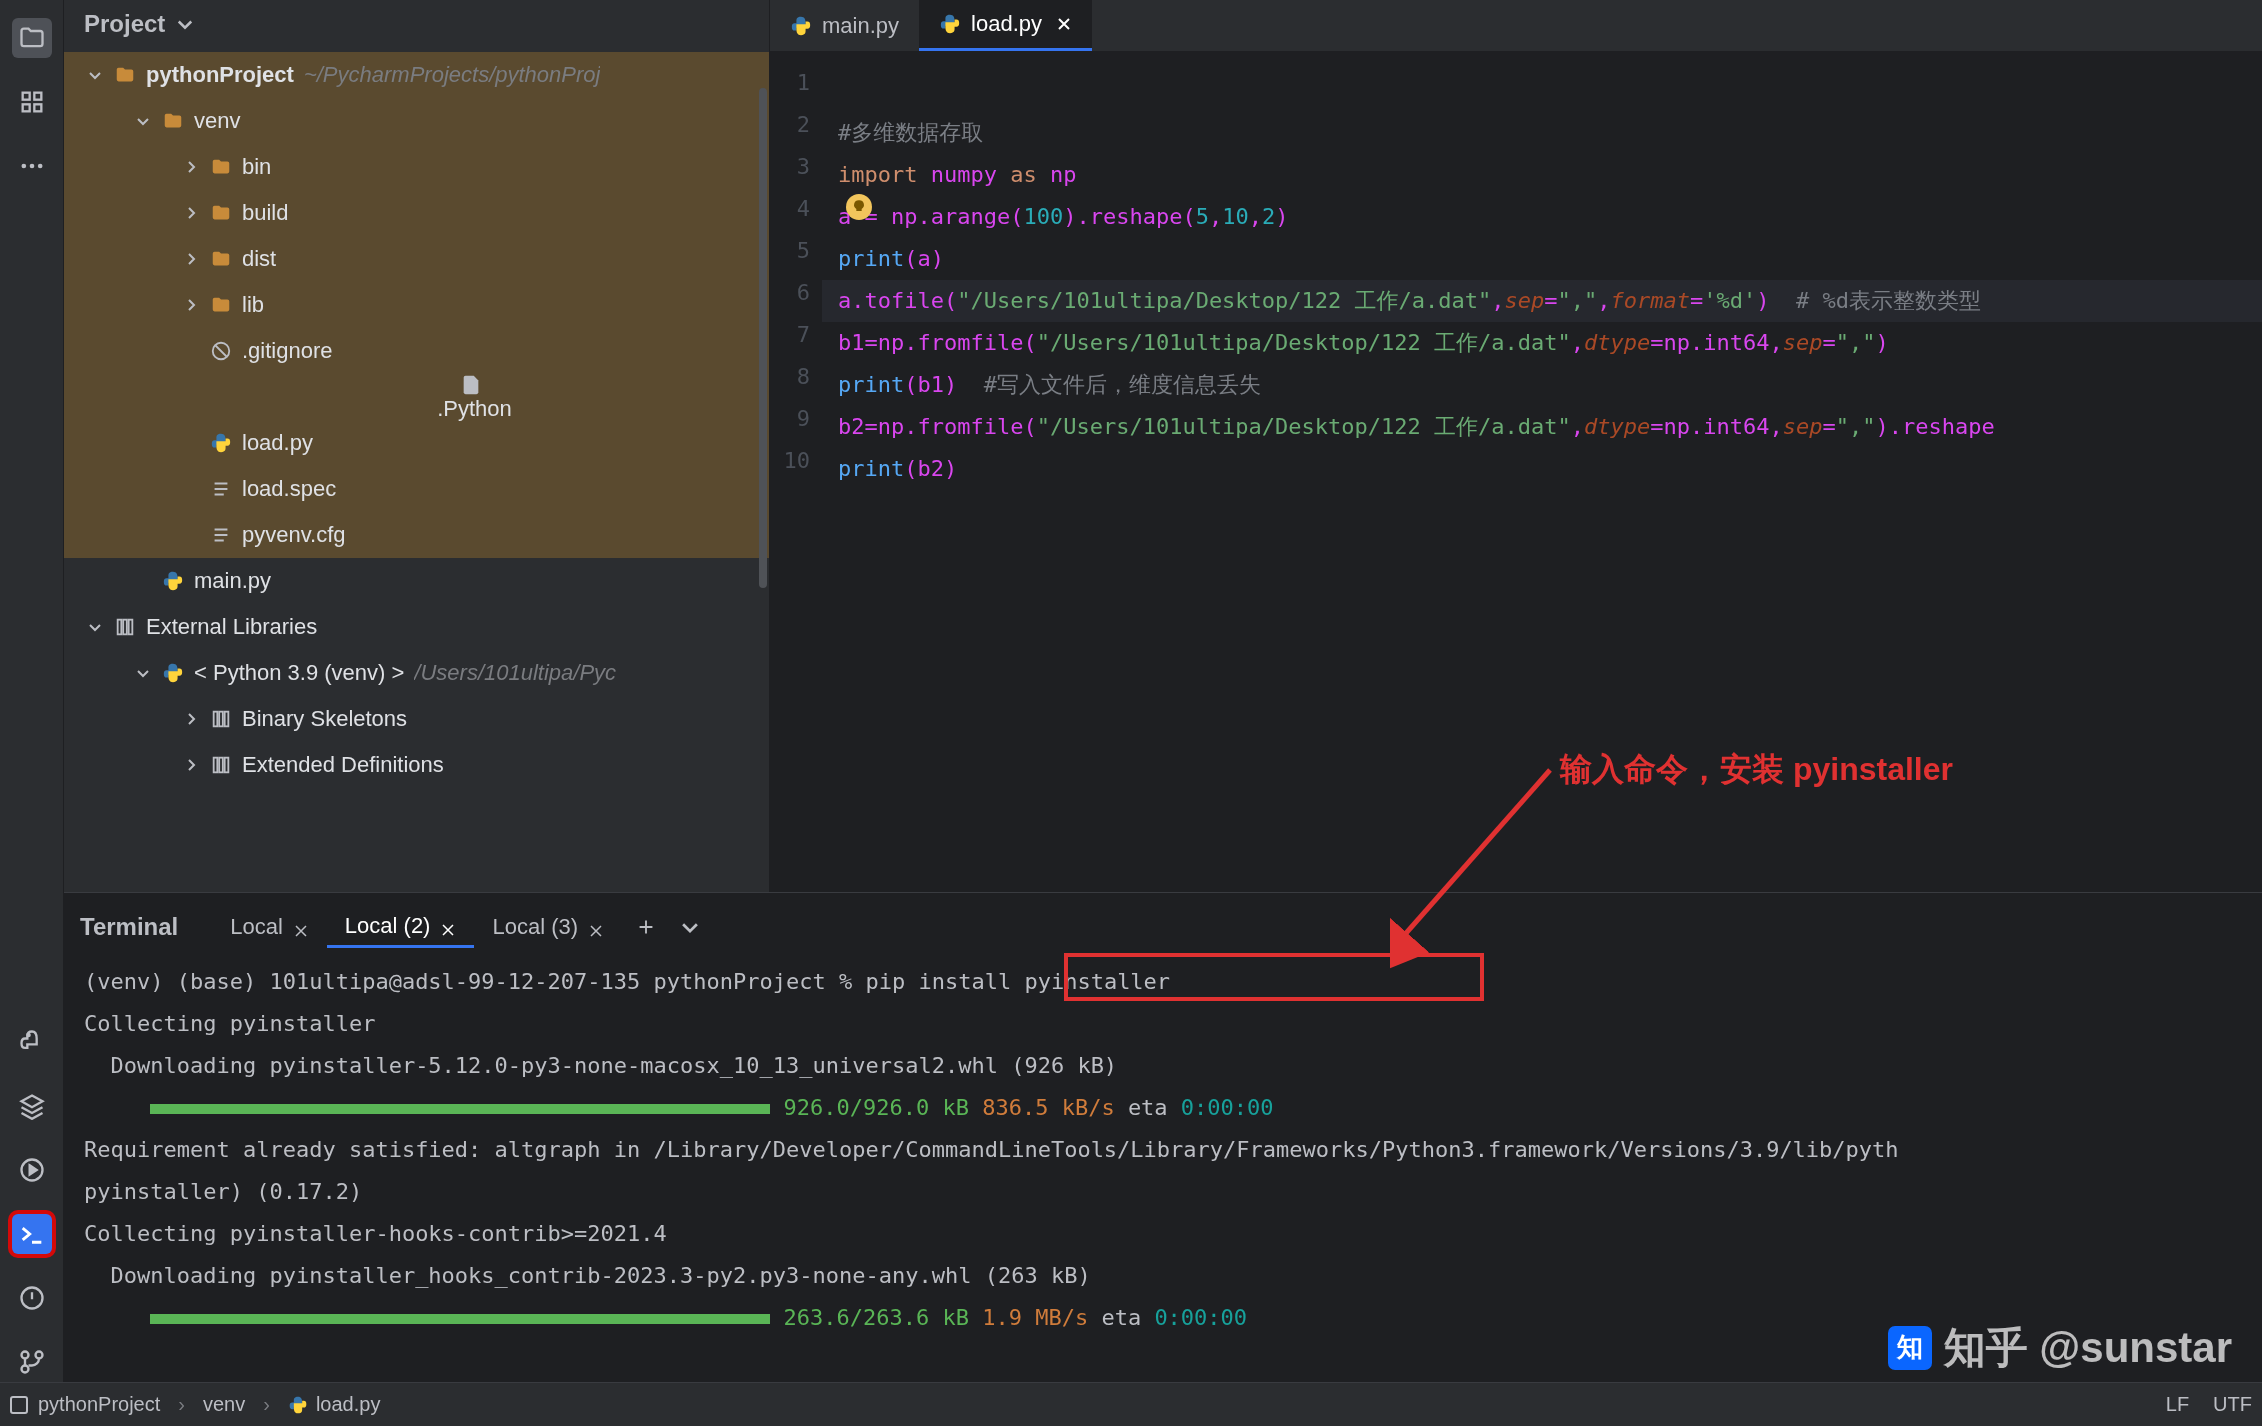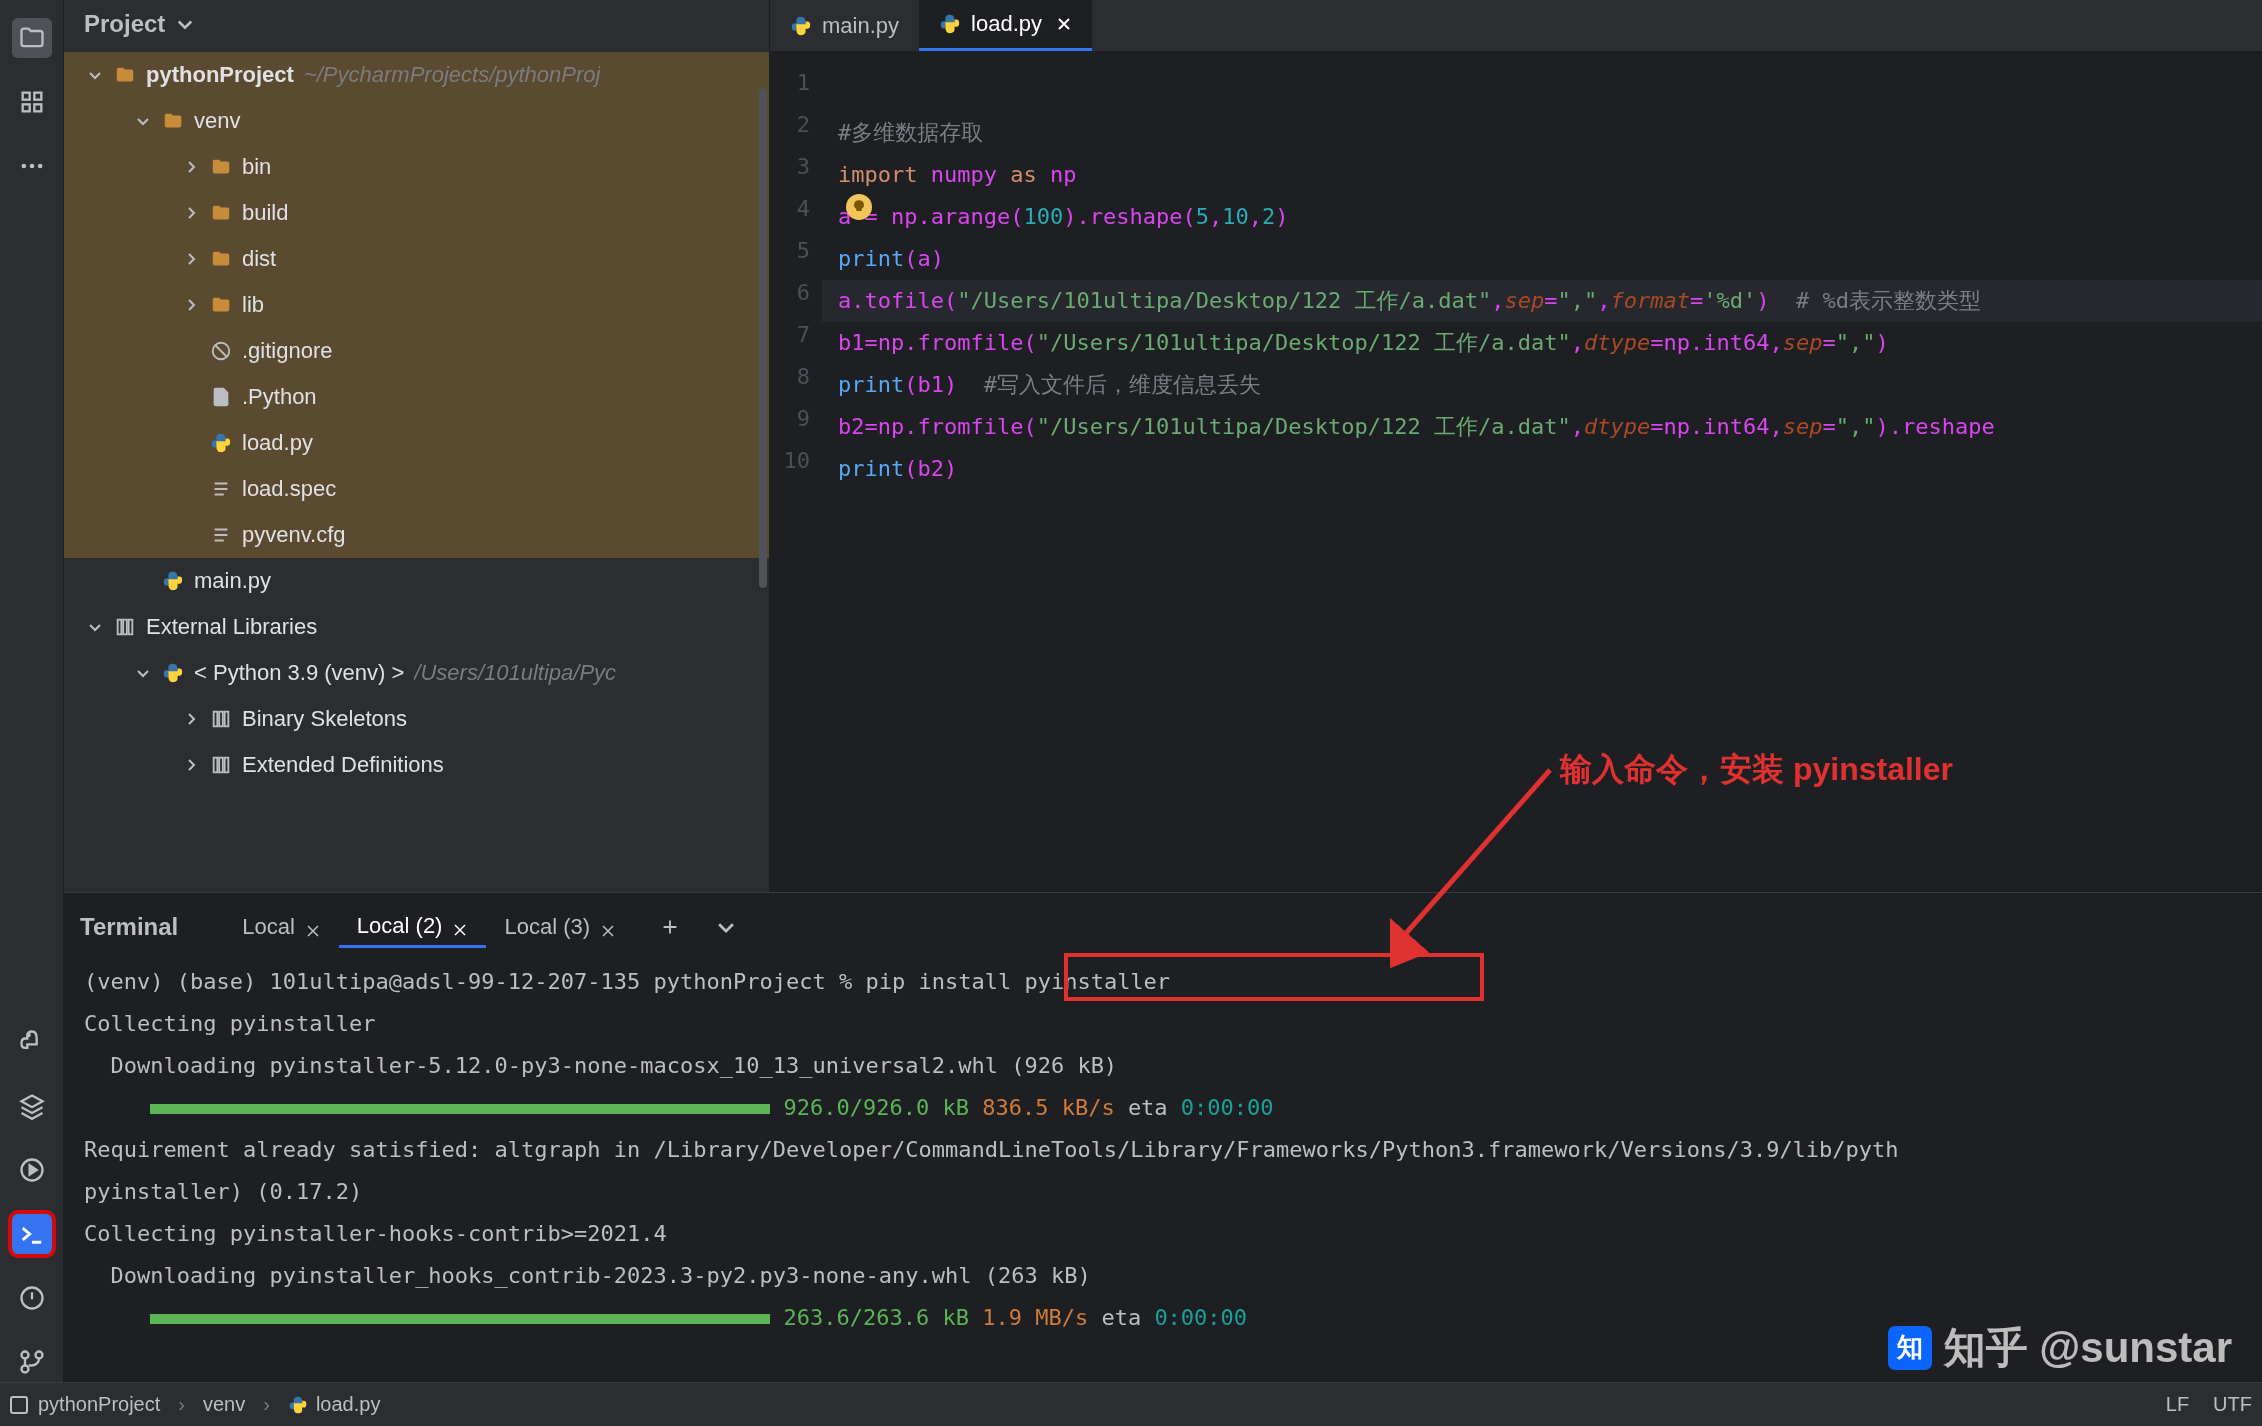--- a/index.html
+++ b/index.html
@@ -129,21 +129,21 @@
   }
 
   
   .terminal-panel {
     background:#1e1f22;
     border-top: 1px solid #393b40;
     height: 490px;
     display:flex; flex-direction:column;
   }
   .term-tabs {
-    display:flex; align-items:center; gap: 16px;
+    display:flex; align-items:center; gap: 4px;
     padding: 10px 16px 0 16px;
     height: 58px;
   }
   .term-tabs .ttitle { font-weight:700; font-size:24px; margin-right: 30px; }
   .term-tab { display:flex; align-items:center; padding: 6px 18px; font-size:22px; gap:10px; color:#bcbec4; }
   .term-tab.active { border-bottom: 3px solid #3574f0; color:#fff; }
   .term-tab .close { width:16px;height:16px; }
   .term-plus, .term-more { width:40px; display:flex; justify-content:center; }
   .term-body {
     flex:1; overflow:hidden;
@@ -358,21 +358,21 @@
                 <div class="tree-row sel-brown" style="padding-left: 116px;">
                   <span class="arrow"></span>
                   <span class="ficon">
                     <svg viewBox="0 0 24 24" fill="none" stroke="#bcbec4" stroke-width="2">
                       <circle cx="12" cy="12" r="9"></circle>
                       <path d="M6 6l12 12"></path>
                     </svg>
                   </span>
                   <span class="fname">.gitignore</span>
                 </div>
-                <div class="tree-row sel-brown" style="padding-left: 116px;">
+                <div class="tree-row sel-brown" style="padding-left: 116px; flex-direction: column;">
                   <span class="arrow"></span>
                   <span class="ficon">
                     <svg viewBox="0 0 24 24" fill="#bcbec4">
                       <path d="M6 2h9l5 5v13a2 2 0 0 1-2 2H6a2 2 0 0 1-2-2V4a2 2 0 0 1 2-2z"></path>
                     </svg>
                   </span>
                   <span class="fname">.Python</span>
                 </div>
                 <div class="tree-row sel-brown" style="padding-left: 116px;">
                   <span class="arrow"></span>

